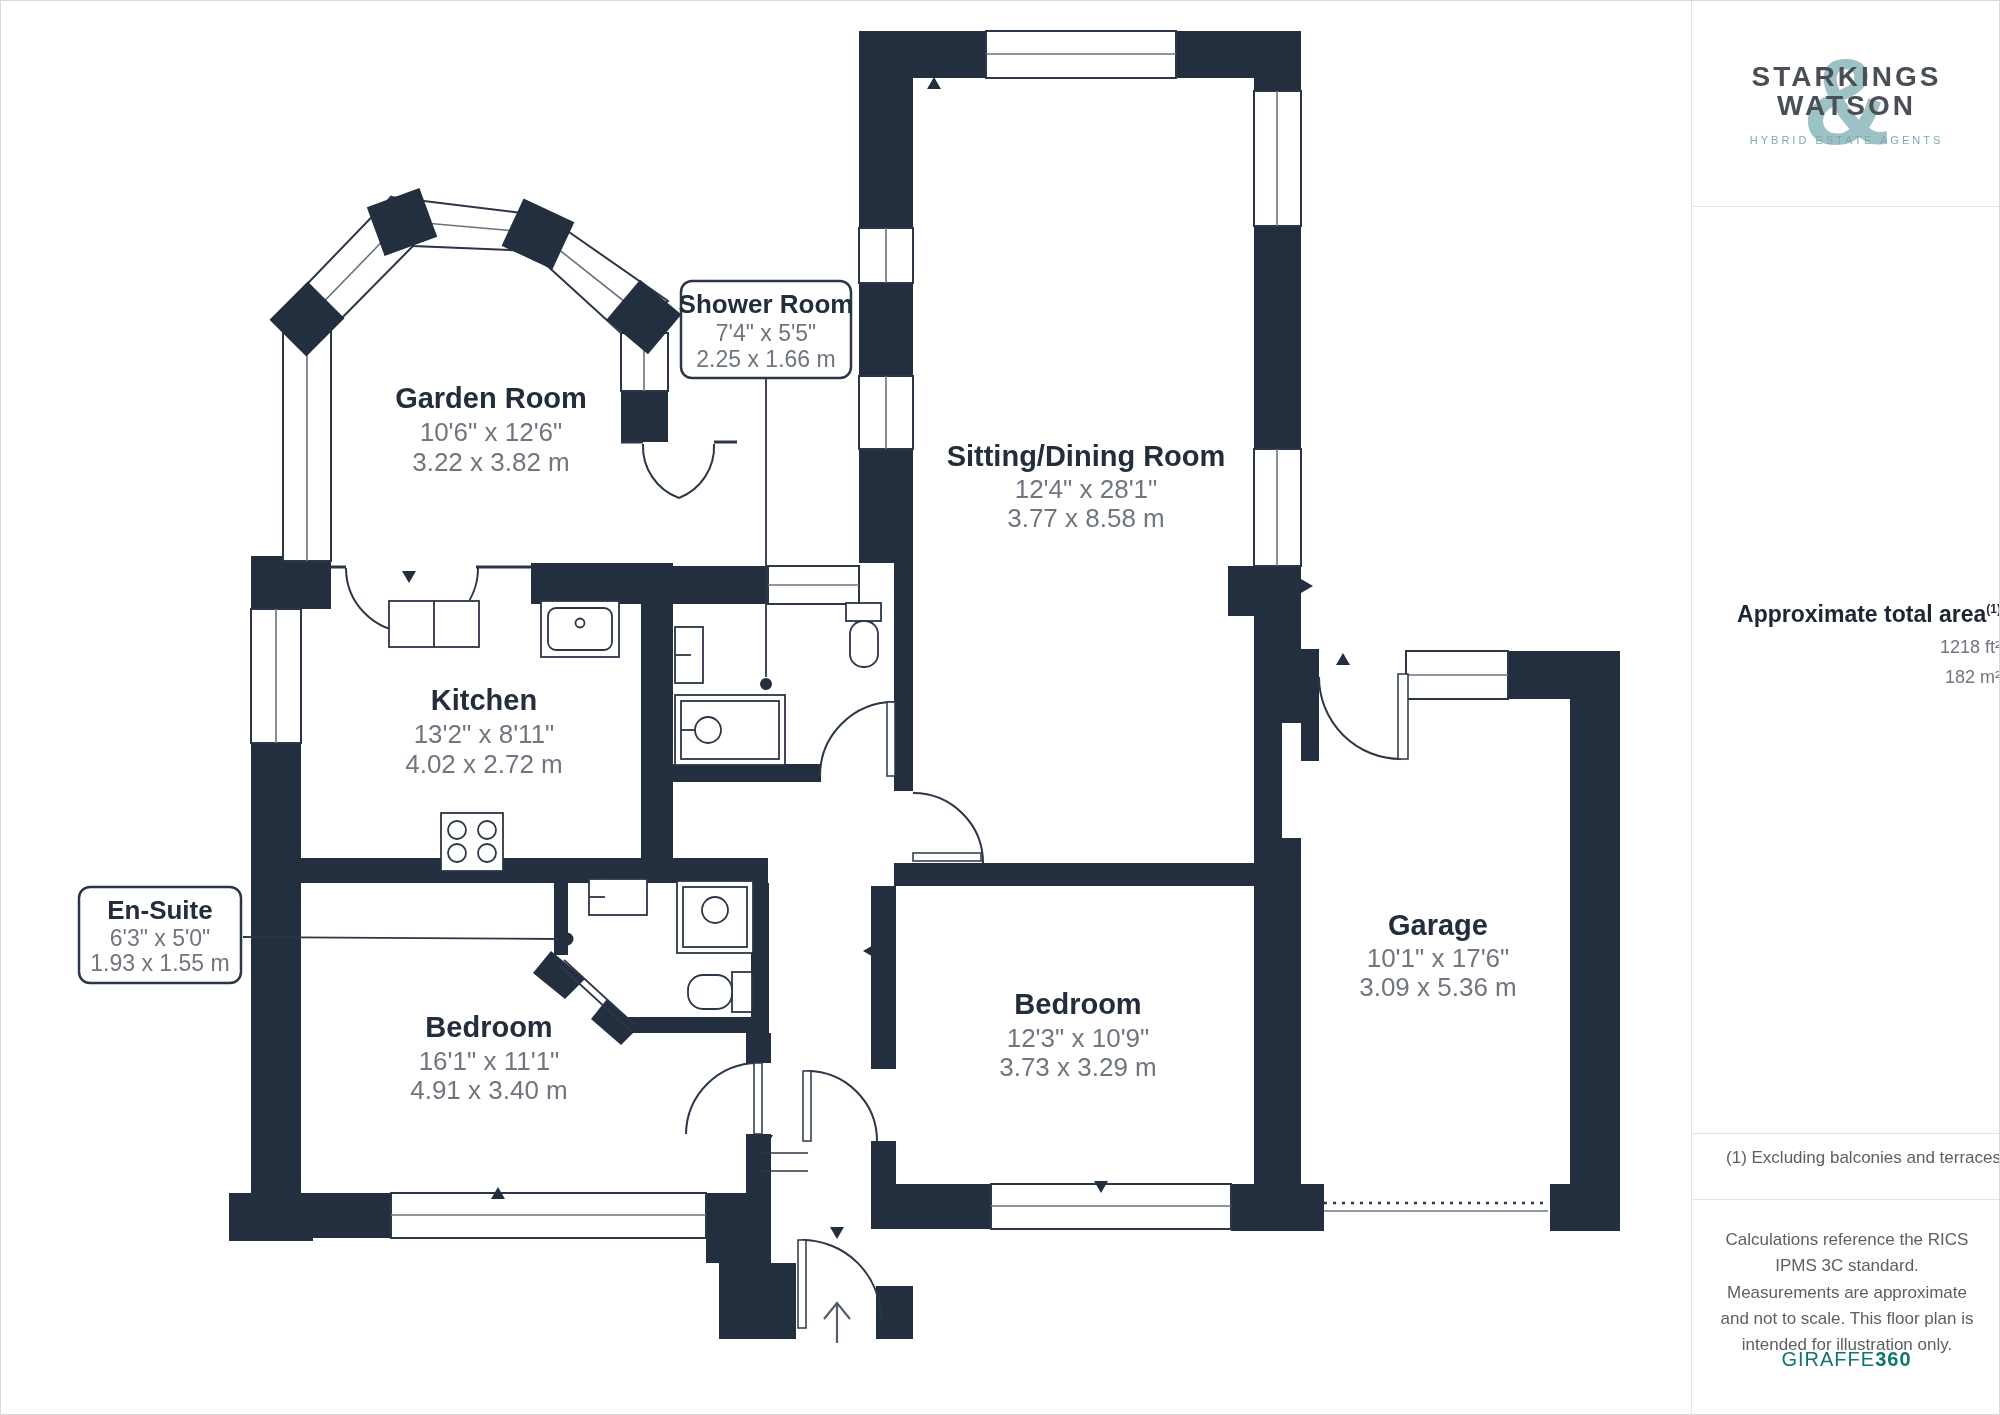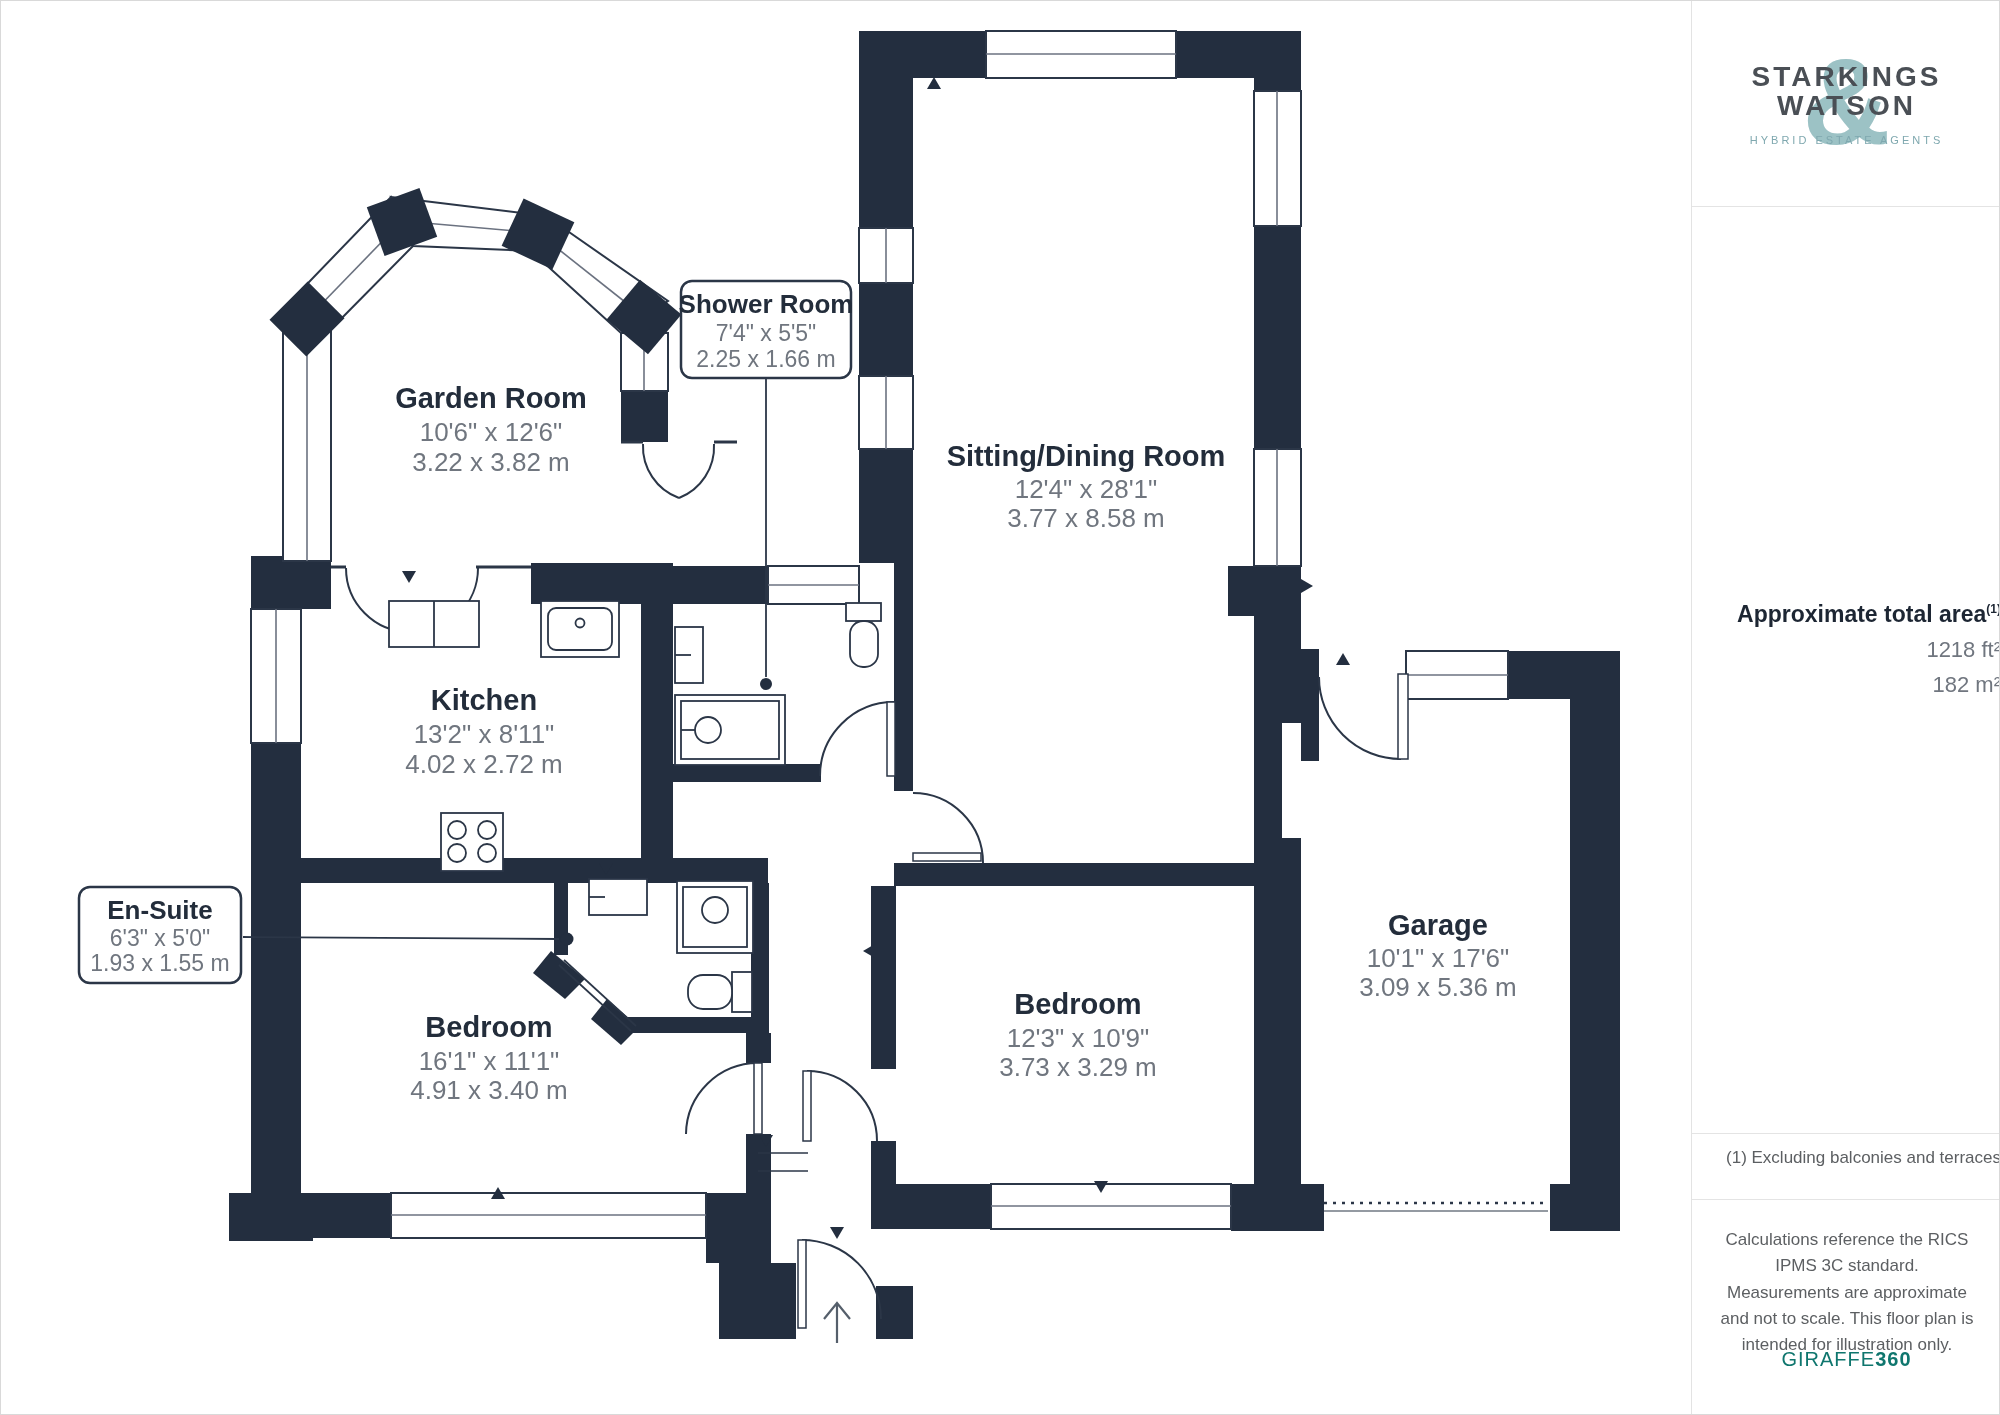--- a/index.html
+++ b/index.html
@@ -14,21 +14,21 @@
   .logo{position:absolute;top:30px;left:0;width:100%;height:150px;text-align:center;}
   .logo .amp{position:absolute;top:10px;left:0;width:100%;font-size:122px;font-weight:700;
              color:#9cc2c5;line-height:1;z-index:0;}
   .logo .words{position:relative;z-index:1;padding-top:32px;color:#4a4f55;
                font-weight:700;font-size:28px;letter-spacing:3px;line-height:1.02;}
   .logo .tagline{position:relative;z-index:1;margin-top:14px;color:#7fa8af;
                  font-size:11px;letter-spacing:3px;font-weight:400;}
   .areaBlock{position:absolute;top:600px;left:0;width:100%;text-align:right;}
   .areaBlock .head{font-size:23px;font-weight:700;color:#1d2633;}
   .areaBlock .head sup{font-size:12px;}
-  .areaBlock .val{font-size:22px;color:#70767f;margin-top:9px;}
+  .areaBlock .val{font-size:18px;color:#70767f;margin-top:9px;}
   .footnote{position:absolute;top:1147px;left:0;width:100%;text-align:right;
             font-size:17px;color:#5c5f62;}
   .disclaimer{position:absolute;top:1226px;left:26px;width:258px;text-align:center;
               font-size:17px;line-height:1.55;color:#5c5f62;}
   .credit{position:absolute;top:1347px;left:0;width:100%;text-align:center;
           font-size:20px;color:#0f766e;letter-spacing:1px;}
   .credit .bold{font-weight:700;}
   
   text{font-family:"Liberation Sans", sans-serif;}
   .roomName{font-size:29px;font-weight:700;fill:#232d3b;}

